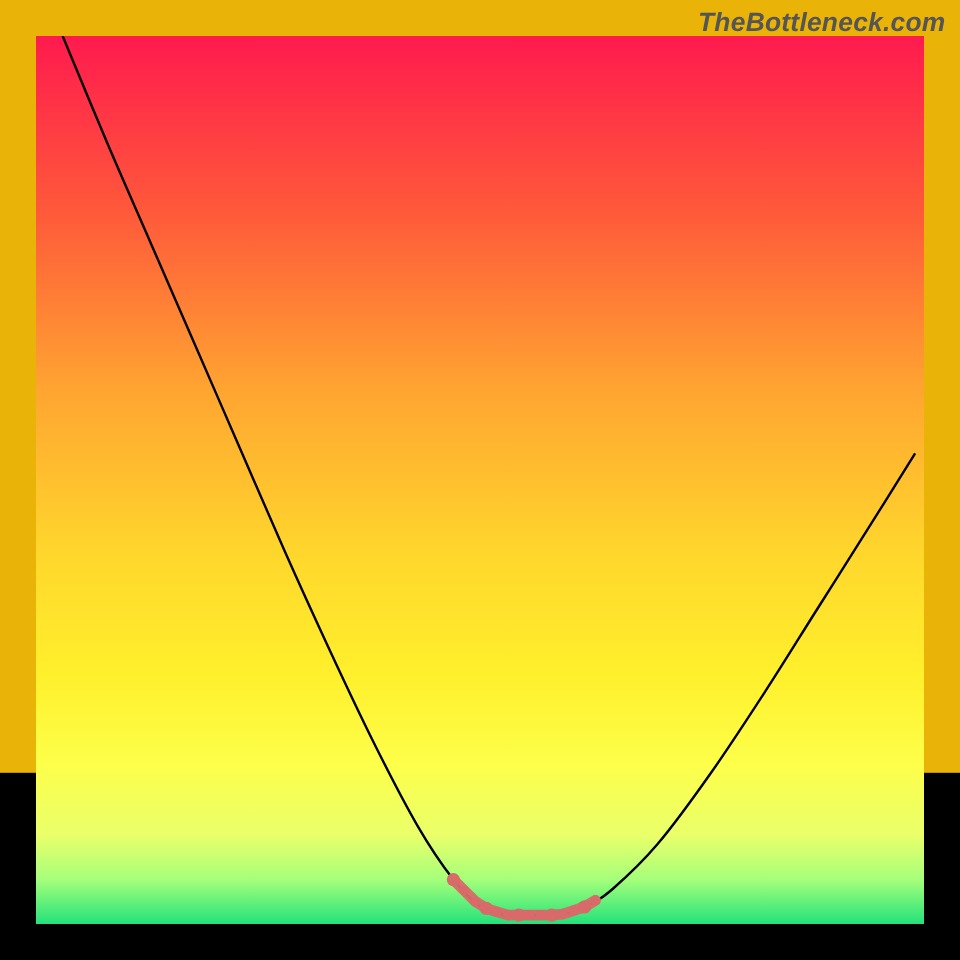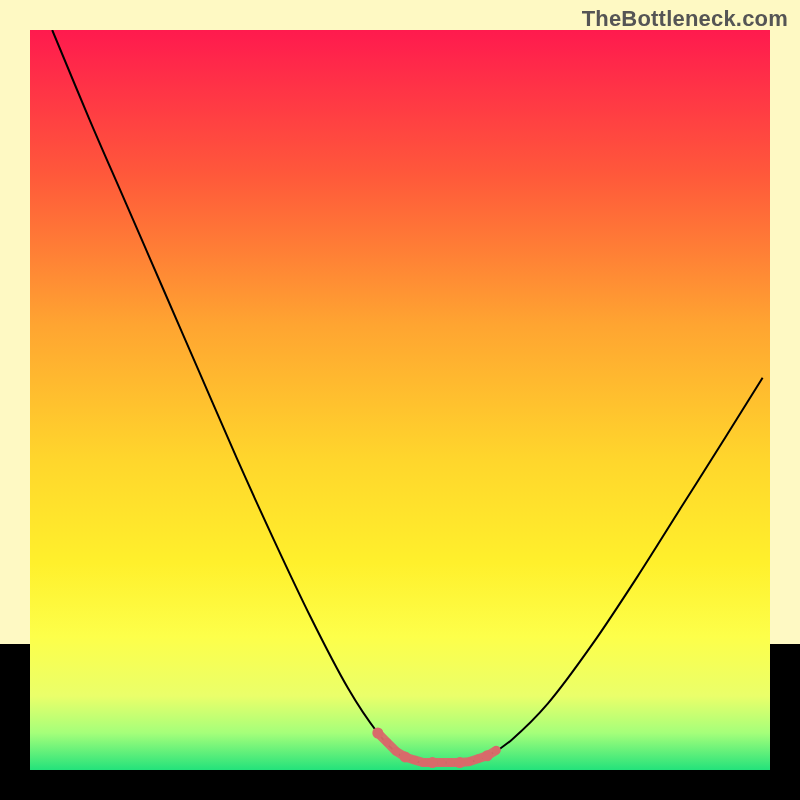--- a/index.html
+++ b/index.html
@@ -8,21 +8,22 @@
     width: 800px;
     height: 800px;
     background: #000;
     overflow: hidden;
     font-family: Arial, Helvetica, sans-serif;
   }
   .frame {
     position: relative;
     width: 800px;
     height: 644px;
-    background: #fef9c3;
+    background: #eab308;
+    font-style: italic;
   }
   .watermark {
     position: absolute;
     top: 6px;
     right: 12px;
     color: #555;
     font-size: 22px;
     font-weight: 600;
     letter-spacing: 0.2px;
     z-index: 10;

